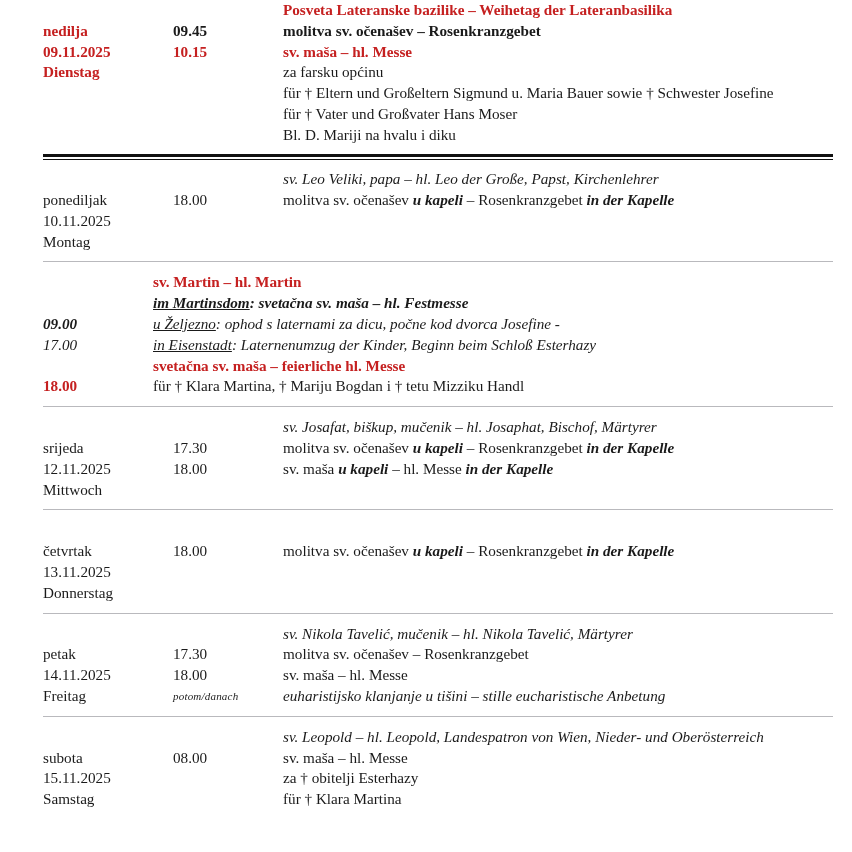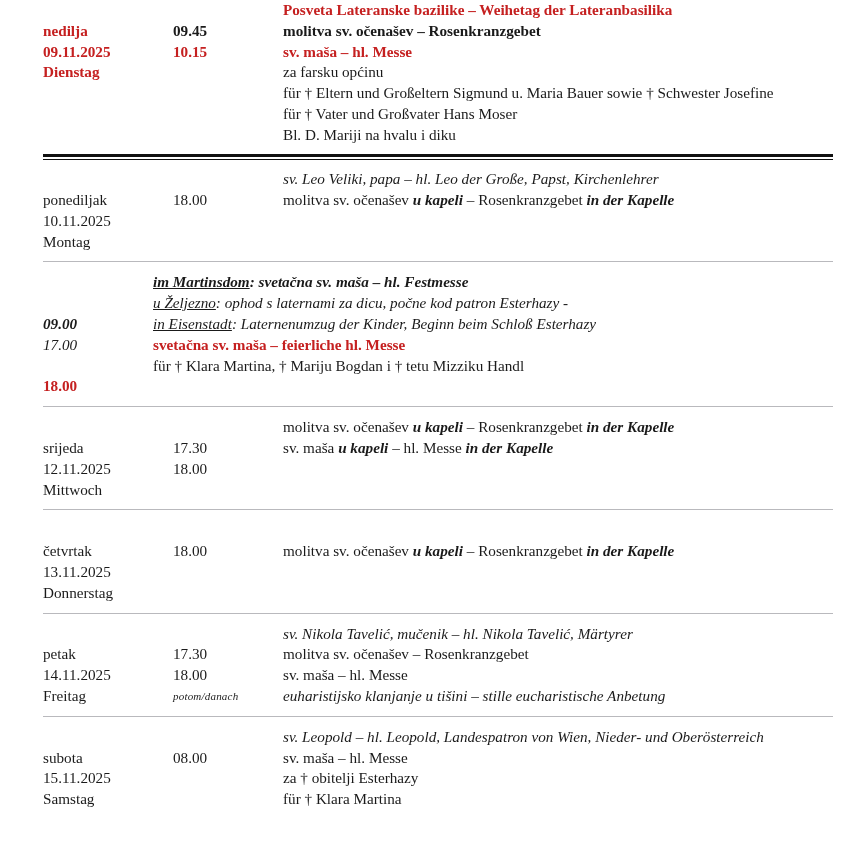--- a/index.html
+++ b/index.html
@@ -94,22 +94,23 @@
       <div class="block">
         <div class="col-time">
           <div class="line">&nbsp;</div>
           <div class="line">&nbsp;</div>
           <div class="line blk bi">09.00</div>
           <div class="line blk i">17.00</div>
           <div class="line">&nbsp;</div>
           <div class="line red b">18.00</div>
         </div>
         <div class="col-body">
+          <div class="line red b">sv. Martin – hl. Martin</div>
           <div class="line blk bi"><span class="u">im Martinsdom</span><span>: svetačna sv. maša – hl. Festmesse</span></div>
-          <div class="line blk i"><span class="u">u Željezno</span><span>: ophod s laternami za dicu, počne kod patron Esterhazy -</span></div>
+          <div class="line blk i"><span class="u">u Željezno</span><span>: ophod s laternami za dicu, počne kod dvorca Josefine -</span></div>
           <div class="line blk i"><span class="u">in Eisenstadt</span><span>: Laternenumzug der Kinder, Beginn beim Schloß Esterhazy</span></div>
           <div class="line red b">svetačna sv. maša – feierliche hl. Messe</div>
           <div class="line blk">für † Klara Martina, † Mariju Bogdan i † tetu Mizziku Handl</div>
         </div>
       </div>
       <div class="spacer" style="height:9px"></div>
       <div class="sep-thin"></div>
       <div class="spacer" style="height:10px"></div>
       <div class="block">
         <div class="col-day">
@@ -117,20 +118,21 @@
           <div class="line blk">srijeda</div>
           <div class="line blk">12.11.2025</div>
           <div class="line blk">Mittwoch</div>
         </div>
         <div class="col-time">
           <div class="line">&nbsp;</div>
           <div class="line blk">17.30</div>
           <div class="line blk">18.00</div>
         </div>
         <div class="col-body">
+          <div class="line blk i">sv. Josafat, biškup, mučenik – hl. Josaphat, Bischof, Märtyrer</div>
           <div class="line blk">molitva sv. očenašev <span class="bi">u kapeli</span> – Rosenkranzgebet <span class="bi">in der Kapelle</span></div>
           <div class="line blk">sv. maša <span class="bi">u kapeli</span> – hl. Messe <span class="bi">in der Kapelle</span></div>
         </div>
       </div>
       <div class="spacer" style="height:9px"></div>
       <div class="sep-thin"></div>
       <div class="spacer" style="height:10px"></div>
       <div class="block">
         <div class="col-day">
           <div class="line">&nbsp;</div>

